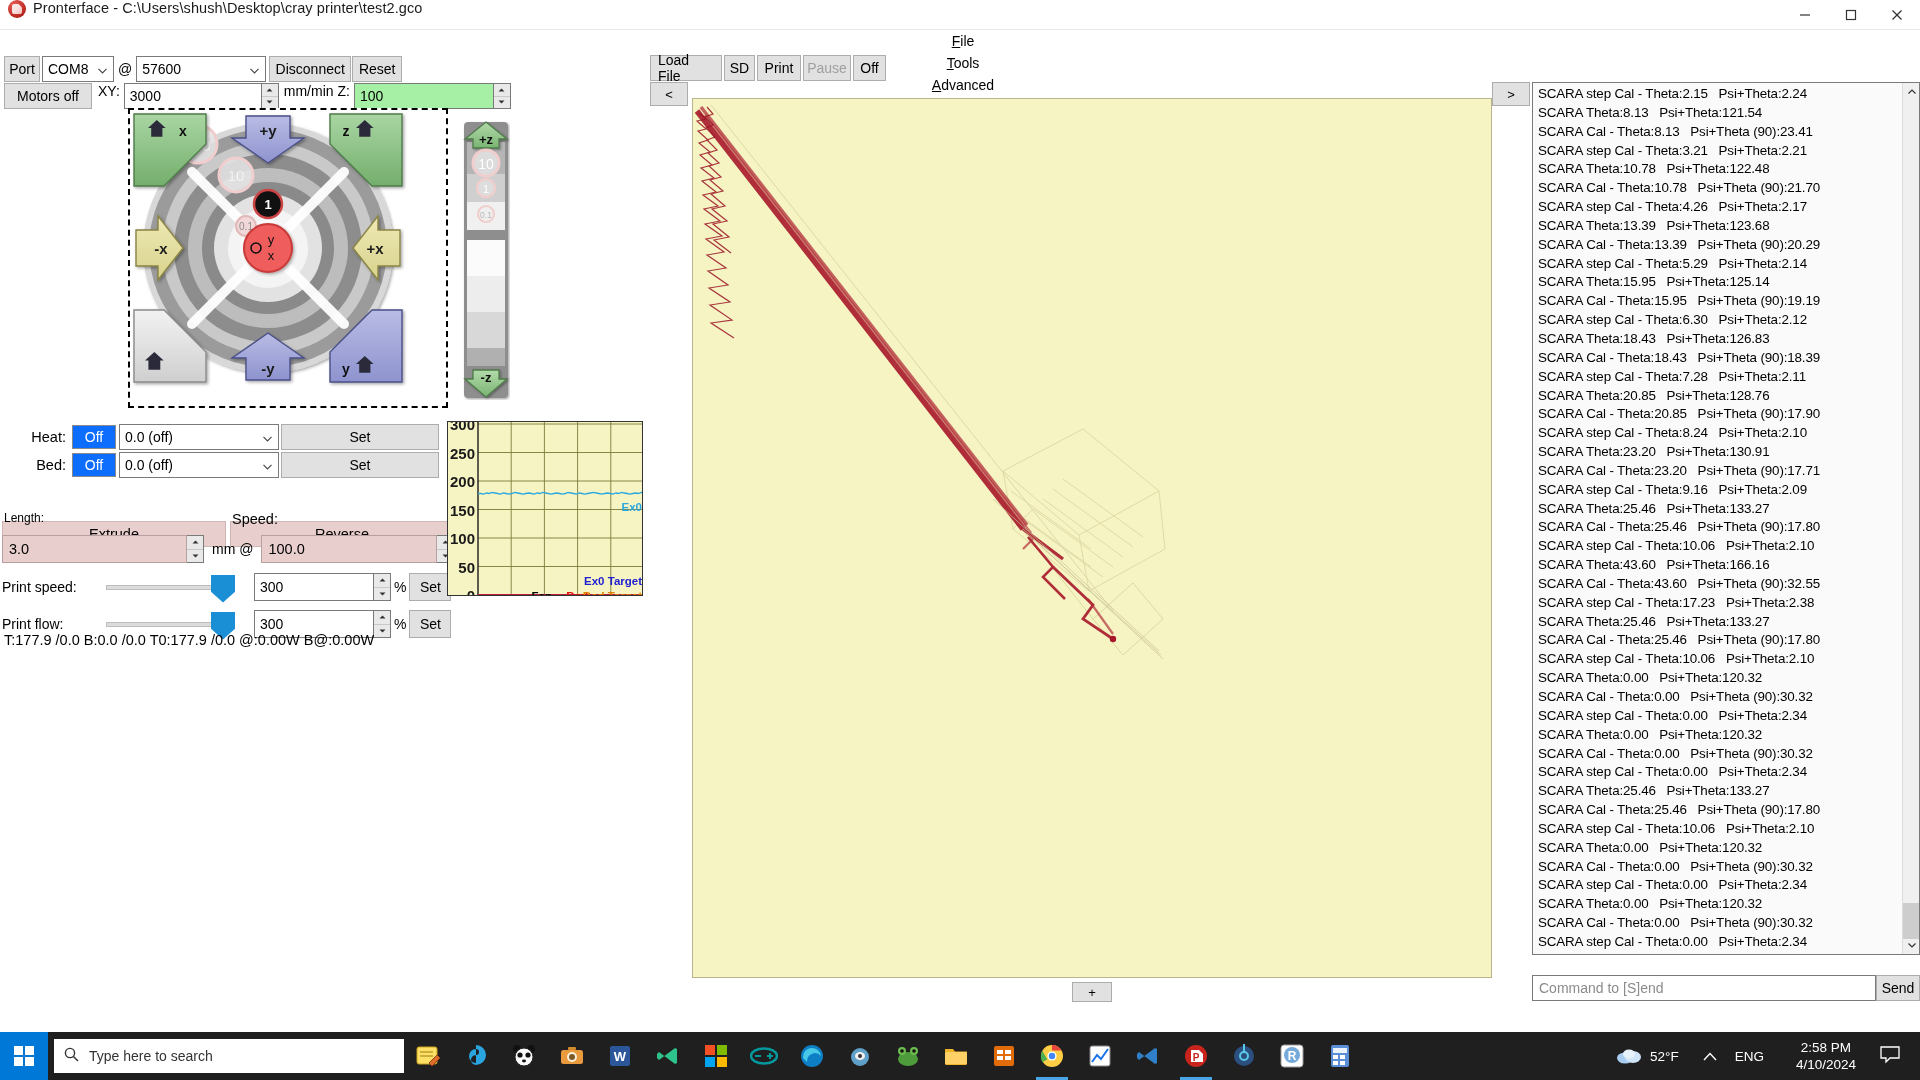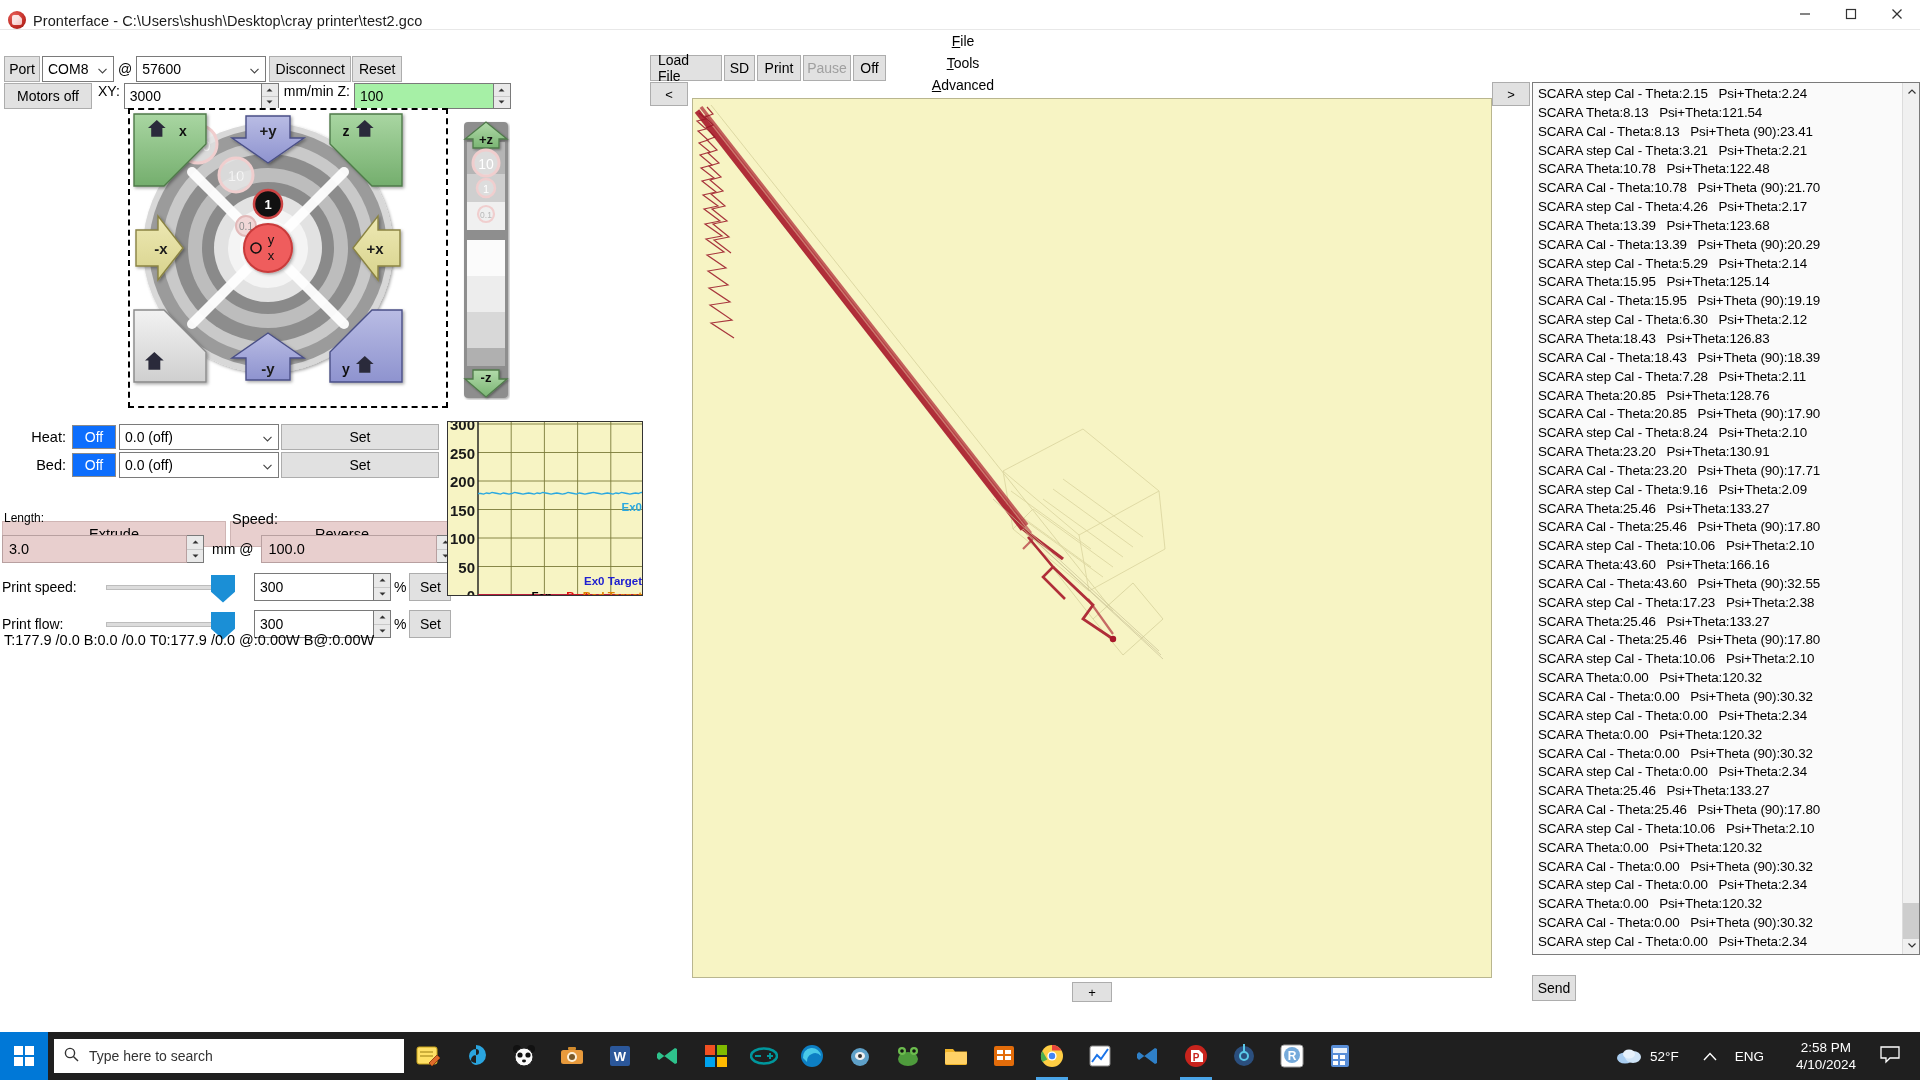--- a/index.html
+++ b/index.html
@@ -7,21 +7,21 @@
     width: 1920px; height: 1080px;
     font-family: "Liberation Sans", sans-serif;
     background: #ffffff;
     overflow: hidden;
   }
 
   
   #titlebar {
     position: absolute; left:0; top:0; width:1920px; height:30px;
     background:#ffffff; border-bottom:1px solid #e8e8e8;
-    display:flex; align-items:flex-end;
+    display:flex; align-items:flex-start;
   }
   #app-icon {
     width:18px; height:18px; margin-left:8px; margin-right:7px;
     border-radius:50%;
     background: radial-gradient(circle at 35% 30%, #e8605a 0%, #c22d26 60%, #8e1410 100%);
     position:relative; flex:none;
   }
   #app-icon::after {
     content:""; position:absolute; left:4px; top:4px; width:10px; height:10px;
     border-radius:2px;
@@ -666,20 +666,21 @@
     <div class="sbbtn" style="position:absolute;bottom:0">
       <svg width="8" height="5" viewBox="0 0 8 5">
           <path d="M0.5 0.5 L4 4 L7.5 0.5" fill="none" stroke="#333" stroke-width="1.2"></path>
         </svg>
     </div>
     <div id="sbthumb"></div>
   </div>
 </div>
 
 <div id="cmd-row">
+  <div id="cmd-input">Command to [S]end</div>
   <div id="cmd-send">Send</div>
 </div>
 
 <div id="taskbar">
   <div id="startbtn">
     <svg width="20" height="20" viewBox="0 0 20 20">
       <rect x="0" y="0" width="9" height="9" fill="#fff"></rect>
         <rect x="11" y="0" width="9" height="9" fill="#fff"></rect>
       <rect x="0" y="11" width="9" height="9" fill="#fff"></rect>
         <rect x="11" y="11" width="9" height="9" fill="#fff"></rect>

